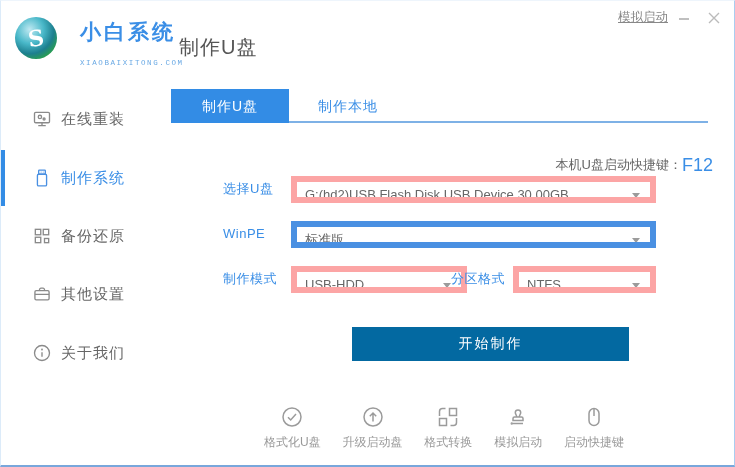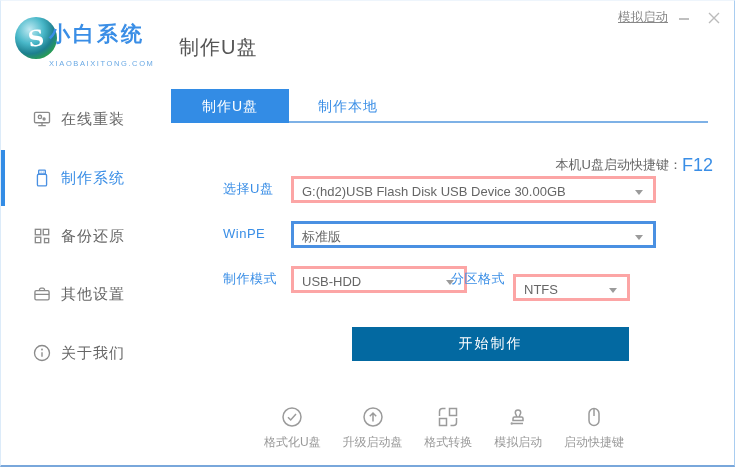--- a/index.html
+++ b/index.html
@@ -8,21 +8,21 @@
     position:relative; width:735px; height:467px; background:#fff; overflow:hidden;
     border-left:1px solid #dcebf9; border-top:1px solid #eef5fc;
     border-right:1px solid #a9cdf0; border-bottom:2px solid #79a7db;
   }
   
   .logo { position:absolute; left:14px; top:16px; width:42px; height:42px; border-radius:50%;
     background:radial-gradient(circle at 35% 30%, #bfe9f2 0%, #49b8c9 35%, #1d7f8f 60%, #2aa04a 80%, #0f6c7a 100%); }
   .logo::after { content:"S"; position:absolute; left:0; top:0; width:42px; height:42px;
     display:flex; align-items:center; justify-content:center; color:#fff; font-size:22px; font-weight:bold;
     font-family:"DejaVu Serif",serif; transform:rotate(-8deg); }
-  .brand { position:absolute; left:48px; top:22px; }
+  .brand { position:absolute; left:79px; top:22px;font-family:Liberation Mono, monospace; }
   .brand-name { color:#3a8ee6; font-size:21px; font-weight:bold; letter-spacing:3px; line-height:22px; }
   .brand-domain { color:#6aa9e4; font-size:7.5px; letter-spacing:1.6px; margin-top:14px; }
   .page-title { position:absolute; left:178px; top:33px; font-size:20px; color:#555; letter-spacing:1px; }
   .disclaimer { position:absolute; left:617px; top:8px; font-size:12.5px; color:#888;
     text-decoration:underline; cursor:pointer; }
   .win-btn { position:absolute; top:6px; width:22px; height:22px; display:flex; align-items:center;
     justify-content:center; cursor:pointer; }
   .win-min { left:672px; } .win-close { left:702px; }
   
   .side-item { position:absolute; left:0; width:170px; height:56px; display:flex; align-items:center; cursor:pointer;text-align:right; }
@@ -33,21 +33,21 @@
   
   .tabstrip { position:absolute; left:170px; top:88px; width:537px; height:34px; border-bottom:2px solid #7eb1e6; }
   .tab { position:absolute; top:0; width:118px; height:34px; line-height:34px; text-align:center;
     font-size:14px; letter-spacing:1px; cursor:pointer; }
   .tab.active { left:0; background:#338ce5; color:#fff; }
   .tab.inactive { left:118px; color:#3a8ee6; }
   
   .hotkey-line { position:absolute; left:200px; top:154px; width:512px; text-align:right; font-size:13px; color:#666; }
   .hotkey-line .f-key { color:#3a8ee6; font-size:18px; vertical-align:-2px; }
   .f-label { position:absolute; font-size:13px; color:#3a8ee6; line-height:26px; letter-spacing:0.5px; }
-  .select { position:absolute; height:27px; border:3px solid #fca5a5; background:#fff; cursor:pointer;
+  .select { position:absolute; height:27px; border:6px solid #fca5a5; background:#fff; cursor:pointer;
     font-size:13px; color:#666; line-height:25px; padding-left:8px; white-space:nowrap; overflow:hidden; }
   .select.focus { border-color:#4a90e2; }
   .caret { position:absolute; right:10px; top:11px; width:0; height:0;
     border-left:4.5px solid transparent; border-right:4.5px solid transparent; border-top:5px solid #9b9b9b; }
   .start-btn { position:absolute; left:351px; top:326px; width:277px; height:34px; background:#0369a1;
     color:#fff; font-size:14px; letter-spacing:2px; border:none; cursor:pointer;
     display:flex; align-items:center; justify-content:center; font-family:inherit; }
   
   .toolbar { position:absolute; left:263px; top:404px; width:360px; display:flex;
     justify-content:space-between;align-items:flex-end; }
@@ -158,21 +158,21 @@
     <span>标准版</span>
     <span class="caret"></span>
   </div>
 
   <div class="f-label" style="left:222px; top:265px;">制作模式</div>
   <div class="select" style="left:290px; top:265px; width:176px;">
     <span>USB-HDD</span>
     <span class="caret"></span>
   </div>
   <div class="f-label" style="left:450px; top:265px;">分区格式</div>
-  <div class="select" style="left:512px; top:265px; width:117px;margin-top:8px;">
+  <div class="select" style="left:512px; top:265px; width:143px;">
     <span>NTFS</span>
     <span class="caret"></span>
   </div>
 
   <button class="start-btn">开始制作</button>
 
   <div class="toolbar">
 
     <div class="tool">
       <span class="t-icon">

